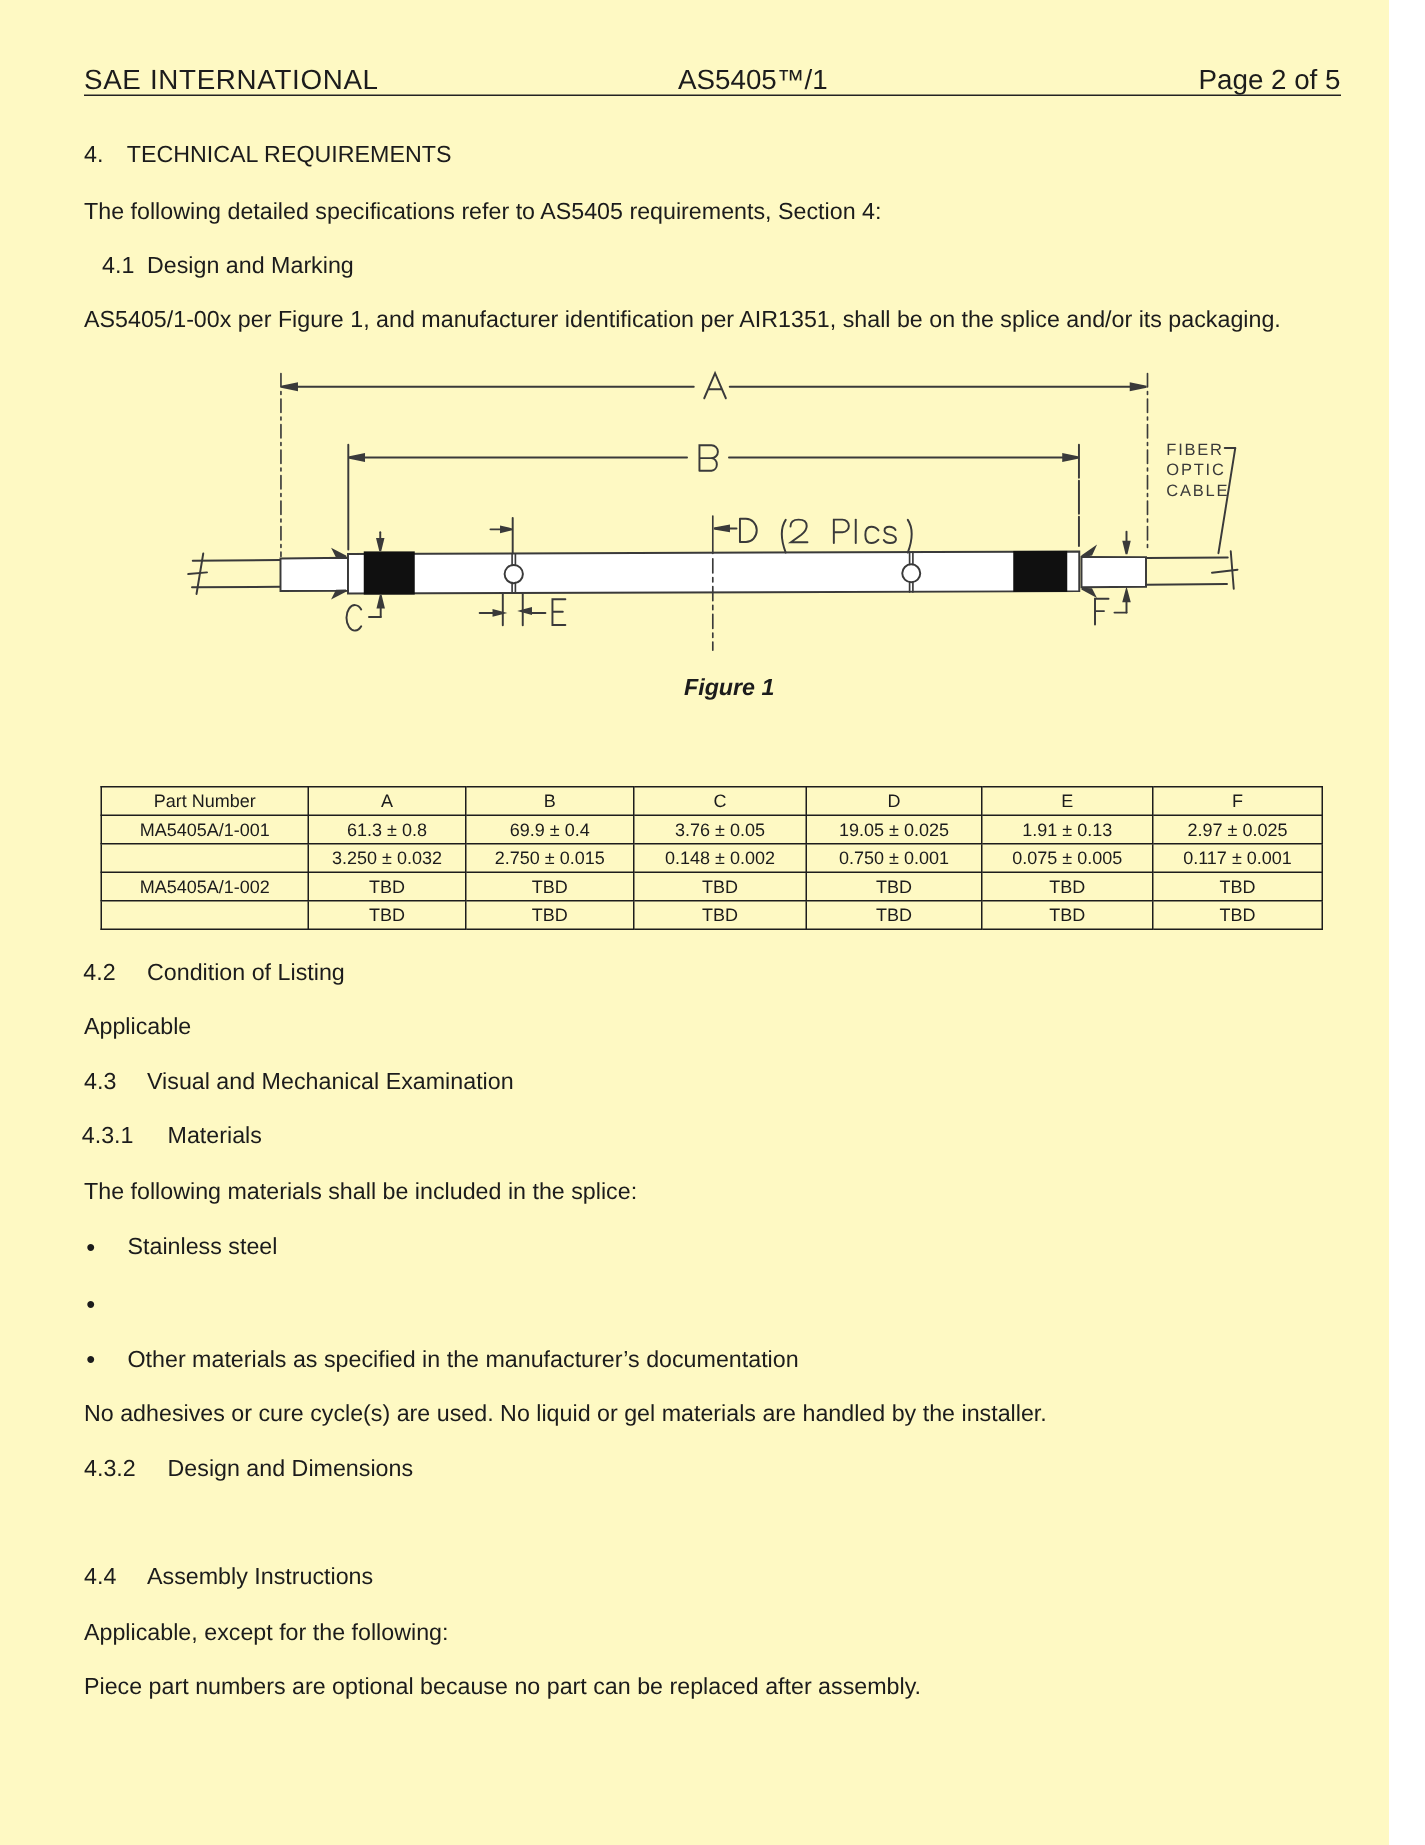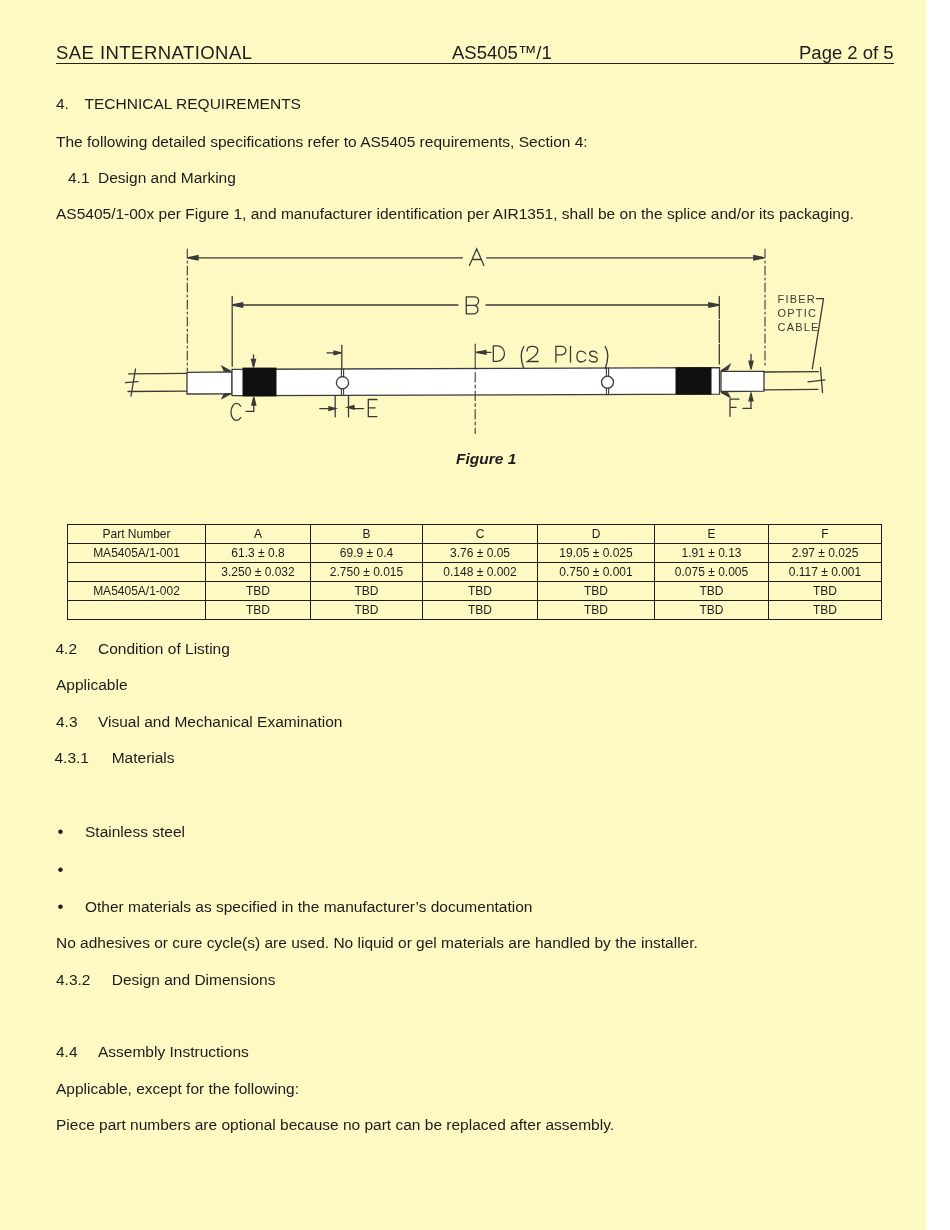--- a/index.html
+++ b/index.html
@@ -240,20 +240,21 @@
   <div class="t" style="left:98px;top:639.8px;">Condition of Listing</div>
 
   <div class="t" style="left:56px;top:676.2px;">Applicable</div>
 
   <div class="t" style="left:56px;top:712.7px;">4.3</div>
   <div class="t" style="left:98px;top:712.7px;">Visual and Mechanical Examination</div>
 
   <div class="t" style="left:54.5px;top:749.2px;">4.3.1</div>
   <div class="t" style="left:111.7px;top:749.2px;">Materials</div>
 
+  <div class="t" style="left:56px;top:785.6px;">The following materials shall be included in the splice:</div>
 
   <div class="t" style="left:57.5px;top:822.6px;font-size:17px;">•</div>
   <div class="t" style="left:85px;top:822.6px;">Stainless steel</div>
 
   <div class="t" style="left:57.5px;top:860.6px;font-size:17px;">•</div>
 
   <div class="t" style="left:57.5px;top:897.6px;font-size:17px;">•</div>
   <div class="t" style="left:56px;top:933.6px;">No adhesives or cure cycle(s) are used. No liquid or gel materials are handled by the installer.</div>
 
   <div class="t" style="left:85px;top:897.6px;">Other materials as specified in the manufacturer’s documentation</div>

